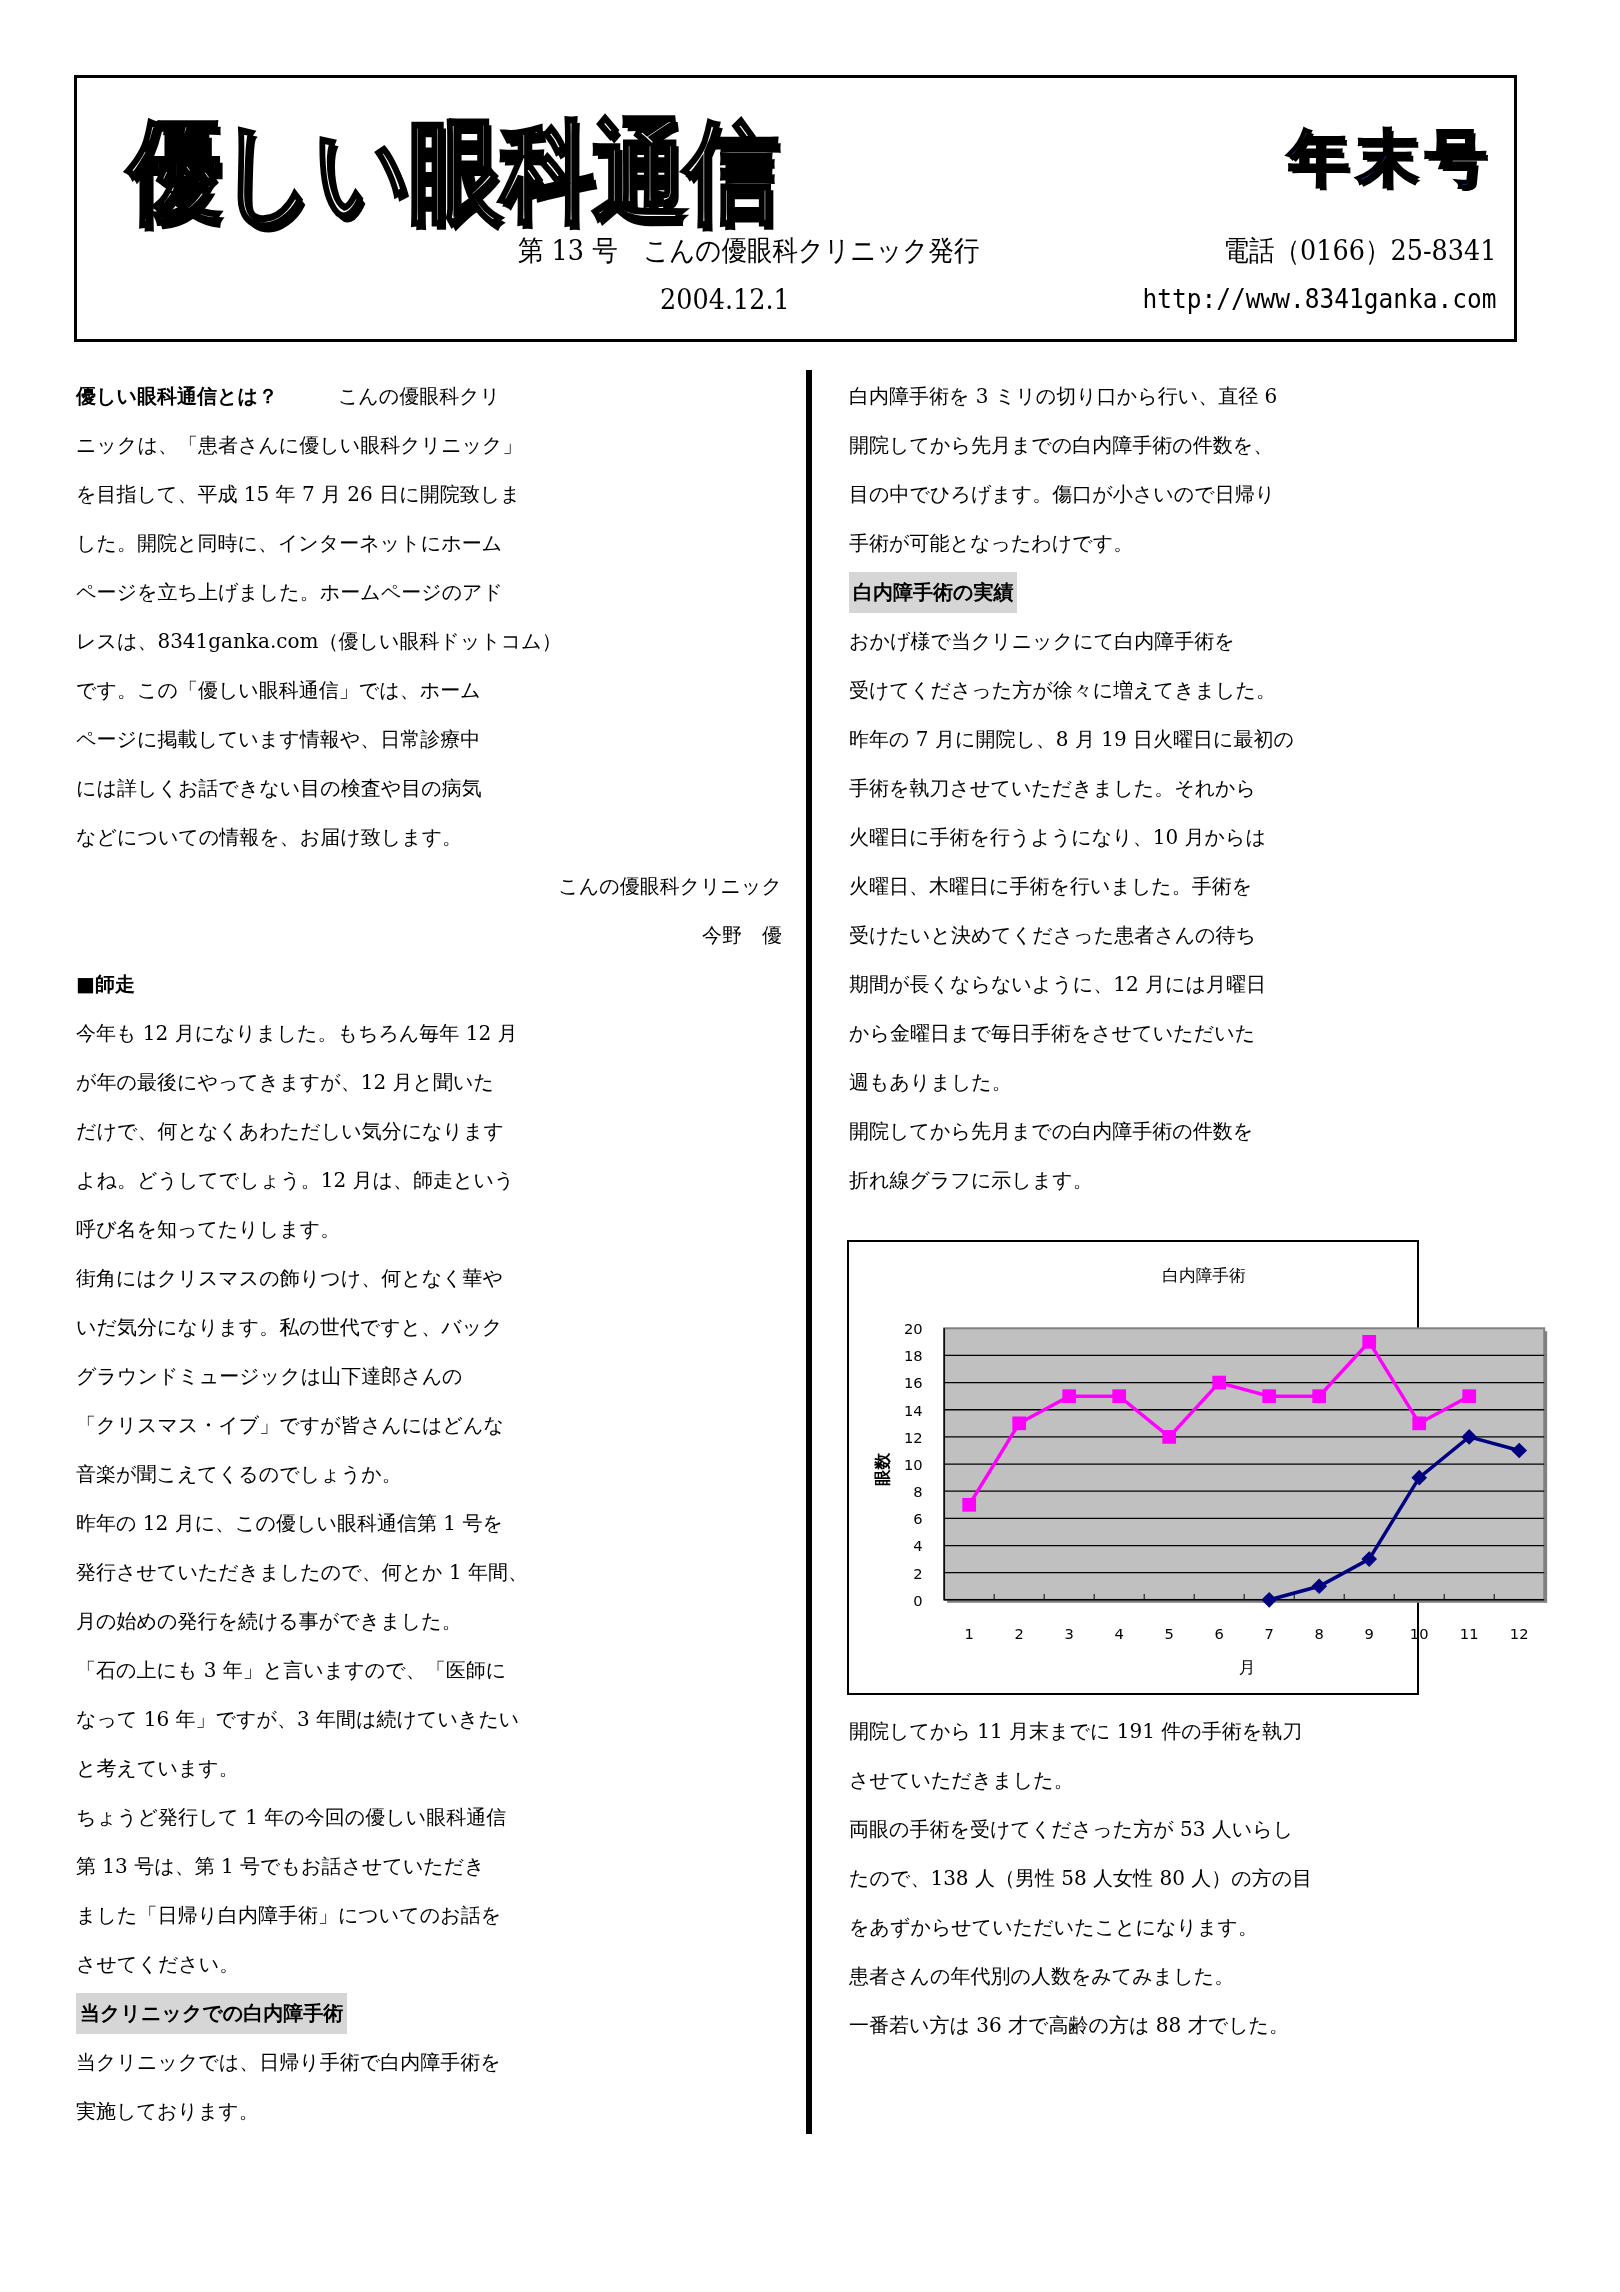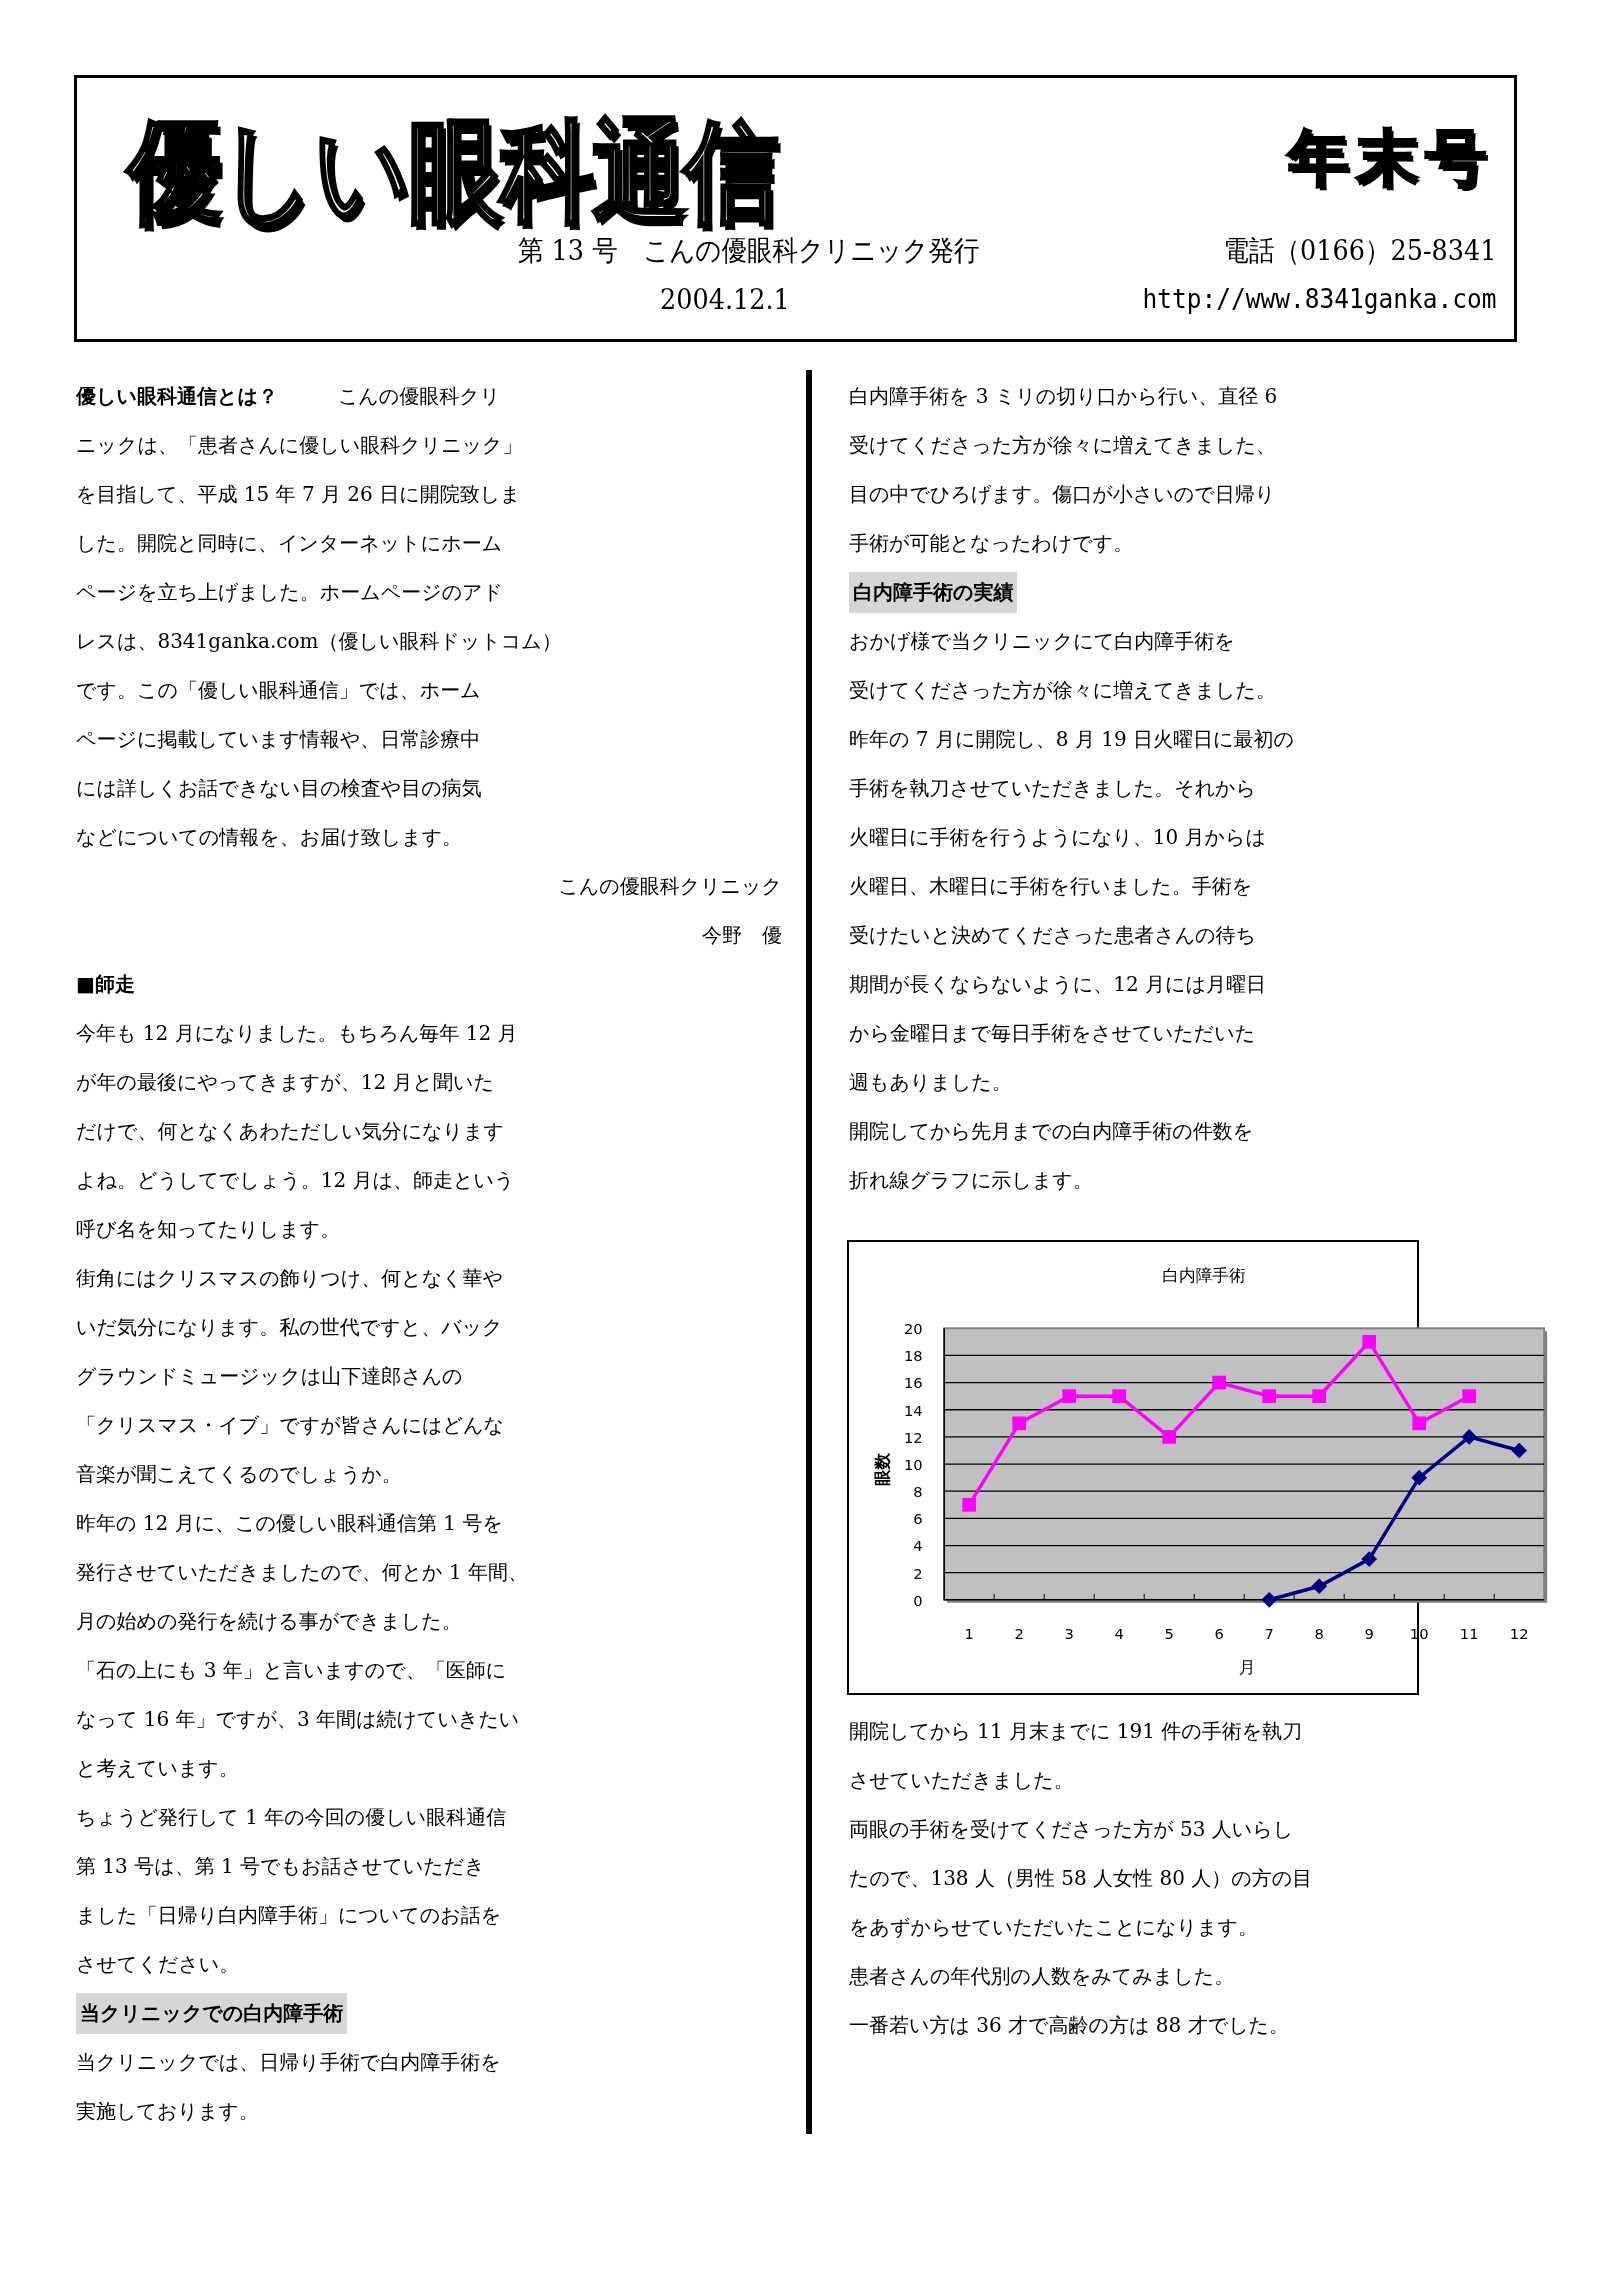--- a/index.html
+++ b/index.html
@@ -4,21 +4,21 @@
 <style>
   html,body{margin:0;padding:0;background:#fff;}
   body{width:1620px;height:2293px;position:relative;overflow:hidden;
        font-family:"DejaVu Serif","Liberation Serif",serif;color:#000;}
   .abs{position:absolute;}
   #masthead{left:74px;top:75px;width:1443px;height:267px;border:3.9px solid #000;box-sizing:border-box;}
   #title{left:51px;top:39px;font-family:"DejaVu Sans","Liberation Sans",sans-serif;font-weight:bold;
          font-size:94px;letter-spacing:-2px;color:#fff;line-height:1;
          -webkit-text-stroke:2.9px #000;text-shadow:3.9px 3.9px 0 #000;transform:scaleY(1.18);transform-origin:top left;}
   #issue-type{right:19.6px;top:49px;font-family:"DejaVu Sans","Liberation Sans",sans-serif;font-weight:bold;
-         font-size:61px;color:#000000;-webkit-text-stroke:2.5px #000;text-shadow:2.9px 2.9px 0 #000;letter-spacing:7.8px;line-height:1;}
+         font-size:61px;color:#1d4ed8;-webkit-text-stroke:2.5px #000;text-shadow:2.9px 2.9px 0 #000;letter-spacing:7.8px;line-height:1;}
   .mh-line{font-size:25.5px;line-height:1;white-space:pre;transform:scaleY(1.1);transform-origin:top left;}
   #issue-info{left:441px;top:159px;}
   #phone{right:17.6px;top:159px;}
   #date{left:583px;top:208px;}
   #url{right:17.6px;top:208px;font-family:"DejaVu Sans Mono","Liberation Mono",monospace;font-size:24.5px;}
 
   .col{position:absolute;font-size:20px;line-height:49px;}
   #col-left{left:76px;top:372px;width:706px;}
   #col-right{left:849px;top:372px;width:710px;}
   .p{margin:0;text-align:justify;text-justify:inter-character;}
@@ -85,21 +85,21 @@
   </div>
   <div><span class="h-shade">当クリニックでの白内障手術</span></div>
   <p class="p">当クリニックでは、日帰り手術で白内障手術を</p>
   <p class="p">実施しております。</p>
 </div>
 
 <div id="divider" class="abs"></div>
 
 <div id="col-right" class="col">
   <p class="p">白内障手術を 3 ミリの切り口から行い、直径 6</p>
-  <p class="p">受けてくださった方が徐々に増えてきました、</p>
+  <p class="p">開院してから先月までの白内障手術の件数を、</p>
   <p class="p">目の中でひろげます。傷口が小さいので日帰り</p>
   <p class="p">手術が可能となったわけです。</p>
   <div><span class="h-shade">白内障手術の実績</span></div>
   <p class="p">おかげ様で当クリニックにて白内障手術を</p>
   <p class="p">受けてくださった方が徐々に増えてきました。</p>
   <p class="p">昨年の 7 月に開院し、8 月 19 日火曜日に最初の</p>
   <p class="p">手術を執刀させていただきました。それから</p>
   <p class="p">火曜日に手術を行うようになり、10 月からは</p>
   <p class="p">火曜日、木曜日に手術を行いました。手術を</p>
   <p class="p">受けたいと決めてくださった患者さんの待ち</p>

